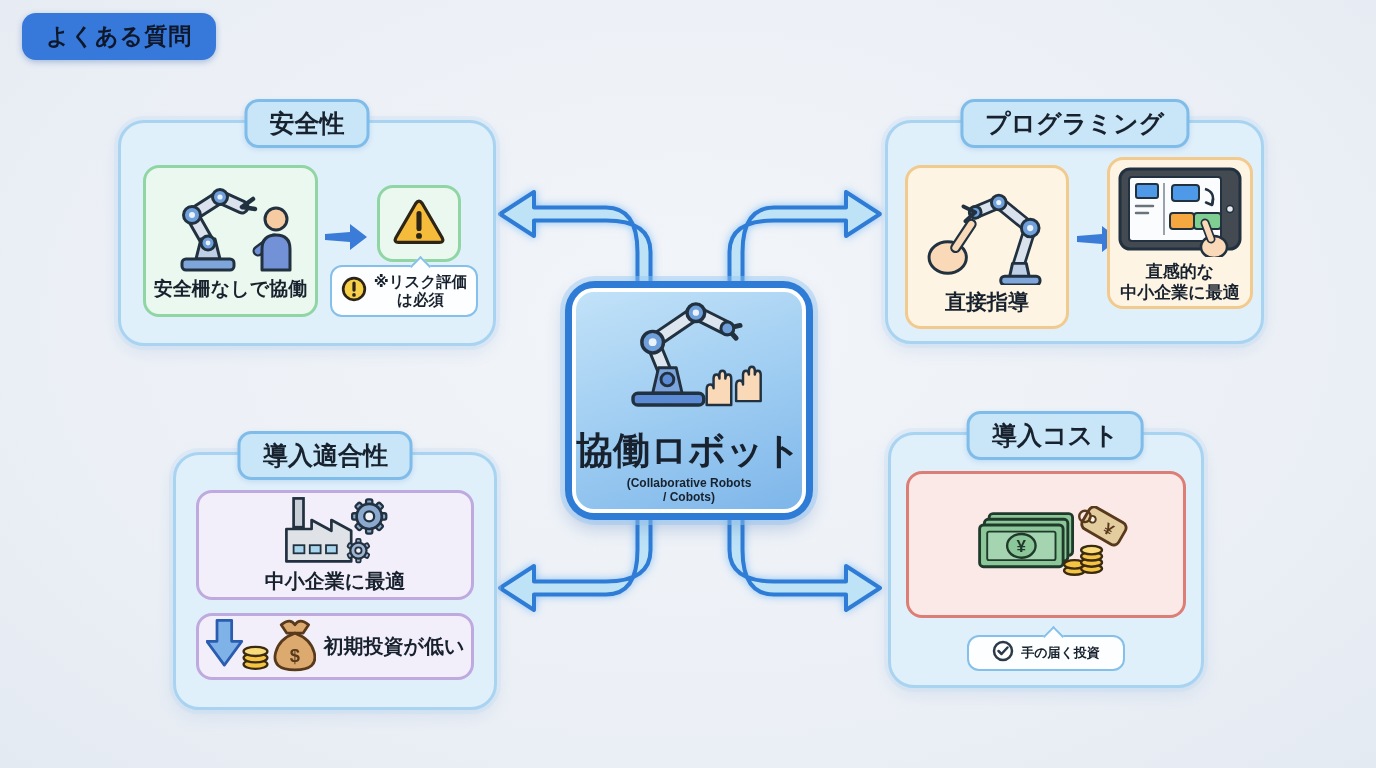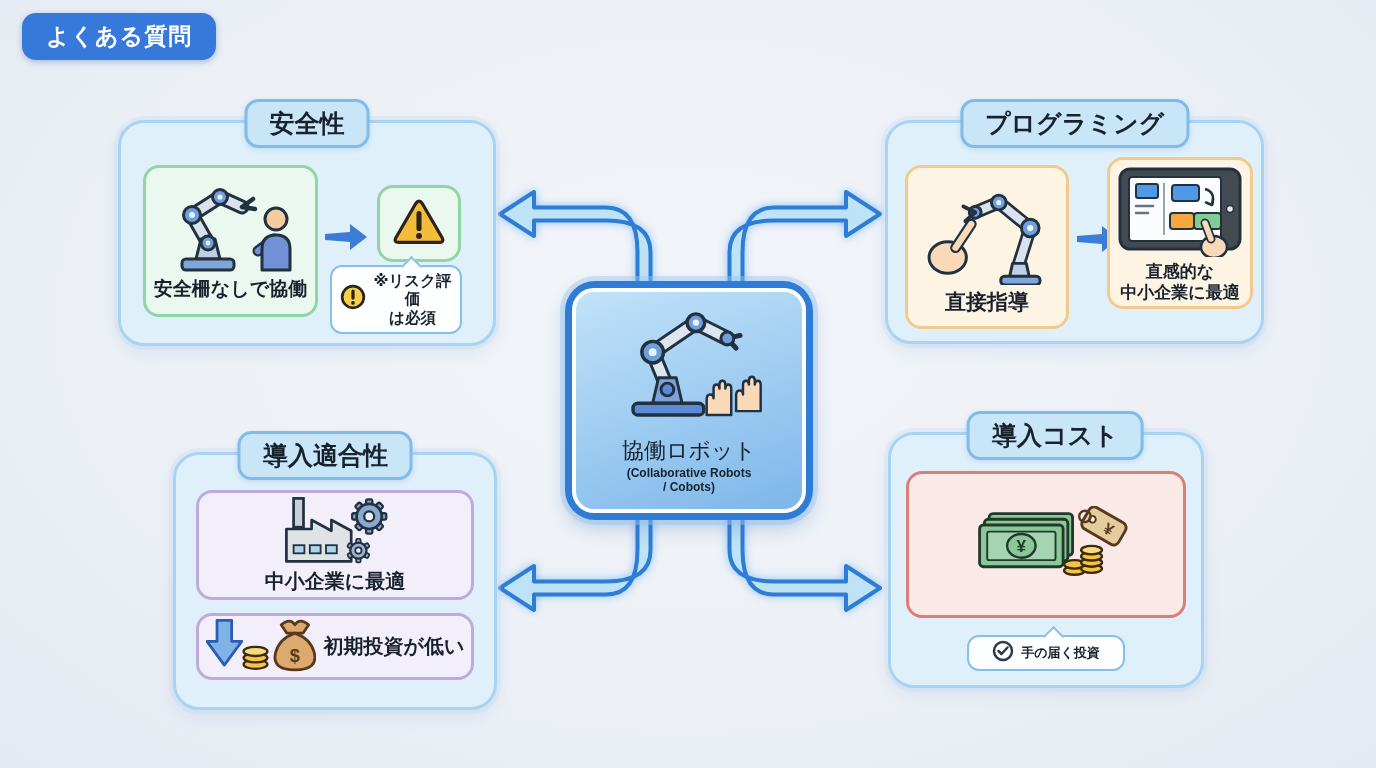--- a/index.html
+++ b/index.html
@@ -2,21 +2,21 @@
 <html style="--background: #ECF1F6; --text: #18222E; --badge-bg: #3779DB; --panel-fill: #E0F0FB; --panel-border: #A9D4F1; --pill-fill: #C8E6F8; --pill-border: #7FBCE9; --green-fill: #EBF8EF; --green-border: #90D6A5; --orange-fill: #FDF4E3; --orange-border: #F2CA8E; --purple-fill: #F3EFFA; --purple-border: #BFAADF; --red-fill: #FBE9E8; --red-border: #DD7E76; --center-border: #2E7CD5; --arrow-fill: #BEE3F7; --arrow-stroke: #2E7CD5; --mini-arrow: #3B7CD9; --warning-yellow: #F5BC3B;"><head>
 <meta charset="utf-8">
 <style>
   html,body{margin:0;padding:0}
   body{width:1376px;height:768px;overflow:hidden;
        font-family:"Liberation Sans","DejaVu Sans",sans-serif;
        color:var(--text,#18222E)}
   .canvas{position:relative;width:1376px;height:768px;
        background:radial-gradient(ellipse at 50% 42%,#F2F5F9 0%,#ECF0F6 60%,#E4EAF2 100%)}
   .arrows{position:absolute;left:0;top:0;z-index:1}
-  .badge{position:absolute;left:22px;top:13px;background:var(--badge-bg,#3779DB);color:#ffffff;
+  .badge{position:absolute;left:22px;top:13px;background:var(--badge-bg,#3779DB);color:#0f172a;
        font-size:23px;font-weight:bold;padding:8px 24px;border-radius:14px;letter-spacing:1px;
        box-shadow:0 2px 6px rgba(40,90,170,.35);z-index:3}
   .panel{position:absolute;background:var(--panel-fill,#E0F0FB);
        border:3px solid var(--panel-border,#A9D4F1);border-radius:26px;z-index:2;
        box-shadow:0 0 0 4px rgba(190,220,245,.28),0 6px 16px rgba(120,160,210,.18)}
   .pill{position:absolute;top:-24px;background:var(--pill-fill,#C8E6F8);
        border:3px solid var(--pill-border,#7FBCE9);border-radius:14px;padding:5px 22px;
        font-size:25px;font-weight:bold;white-space:nowrap;transform:translateX(-50%);
        box-shadow:0 2px 5px rgba(110,160,215,.25)}
   .card{position:absolute;border-radius:16px;display:flex;flex-direction:column;
@@ -33,21 +33,21 @@
        padding:5px 8px;box-sizing:border-box;z-index:2}
   .tail{position:absolute;top:-8px;width:13px;height:13px;background:#FDFEFF;
        border-top:2.5px solid #85C0EA;border-left:2.5px solid #85C0EA;transform:rotate(45deg)}
   .bubble-text{line-height:1.18;text-align:center}
   .center-wrap{position:absolute;left:565px;top:281px;width:248px;height:239px;z-index:2;
        background:var(--center-border,#2E7CD5);border-radius:30px;padding:7px;box-sizing:border-box;
        box-shadow:0 0 0 5px rgba(150,200,245,.45),0 8px 18px rgba(60,110,180,.3)}
   .center-inner{width:100%;height:100%;box-sizing:border-box;border:4px solid #fff;border-radius:22px;
        background:linear-gradient(160deg,#C2E2F8 0%,#9CCBF1 55%,#7EB6EA 100%);
        display:flex;flex-direction:column;align-items:center;justify-content:center;text-align:center}
-  .center-title{font-size:22px;font-weight:normal;margin-top:15px}
+  .center-title{font-size:37px;font-weight:bold;margin-top:15px}
   .center-sub{font-size:12px;font-weight:bold;line-height:1.2}
 </style>
 </head>
 <body>
 
 <div class="canvas">
 
   <svg class="arrows" width="1376" height="768" viewBox="0 0 1376 768">
     <g fill="#BEE3F7" stroke="#2E7CD5" stroke-width="4" stroke-linejoin="round" style="filter:drop-shadow(0 0 4px rgba(130,190,245,.9))">
       <path d="M650.5 292 L650.5 252 Q650.5 220.5 606 220.5 L534 220.5 L534 236 L500 214 L534 192 L534 207.5 L606 207.5 Q637.5 207.5 637.5 252 L637.5 292 Z"></path>
@@ -94,21 +94,21 @@
     <div class="card green" style="left:256px;top:62px;width:84px;height:77px">
       <span>
         <svg width="56" height="50" viewBox="0 0 60 54">
           <path d="M26.5 7 Q30 2 33.5 7 L55 44 Q57.5 49 52 49 H8 Q2.5 49 5 44 Z" fill="#F5BC3B" stroke="#2B2417" stroke-width="3.5" stroke-linejoin="round"></path>
           <path d="M30 18 V34" stroke="#2B2417" stroke-width="5.5" stroke-linecap="round"></path>
           <circle cx="30" cy="42" r="3.2" fill="#2B2417"></circle>
         </svg>
       </span>
     </div>
 
-    <div class="bubble" style="left:209px;top:142px;width:132px;min-height:52px">
+    <div class="bubble" style="left:209px;top:142px;width:148px;min-height:52px">
       <span class="tail" style="left:56%"></span>
       <span>
         <svg width="26" height="26" viewBox="0 0 24 24">
           <circle cx="12" cy="12" r="10" fill="#F7D04B" stroke="#2B2417" stroke-width="2.5"></circle>
           <path d="M12 6.5 V13" stroke="#2B2417" stroke-width="3" stroke-linecap="round"></path>
           <circle cx="12" cy="17.5" r="1.7" fill="#2B2417"></circle>
         </svg>
       </span>
       <div class="bubble-text" style="font-size:15.5px">
         <span style="display:block">※リスク評価</span>

